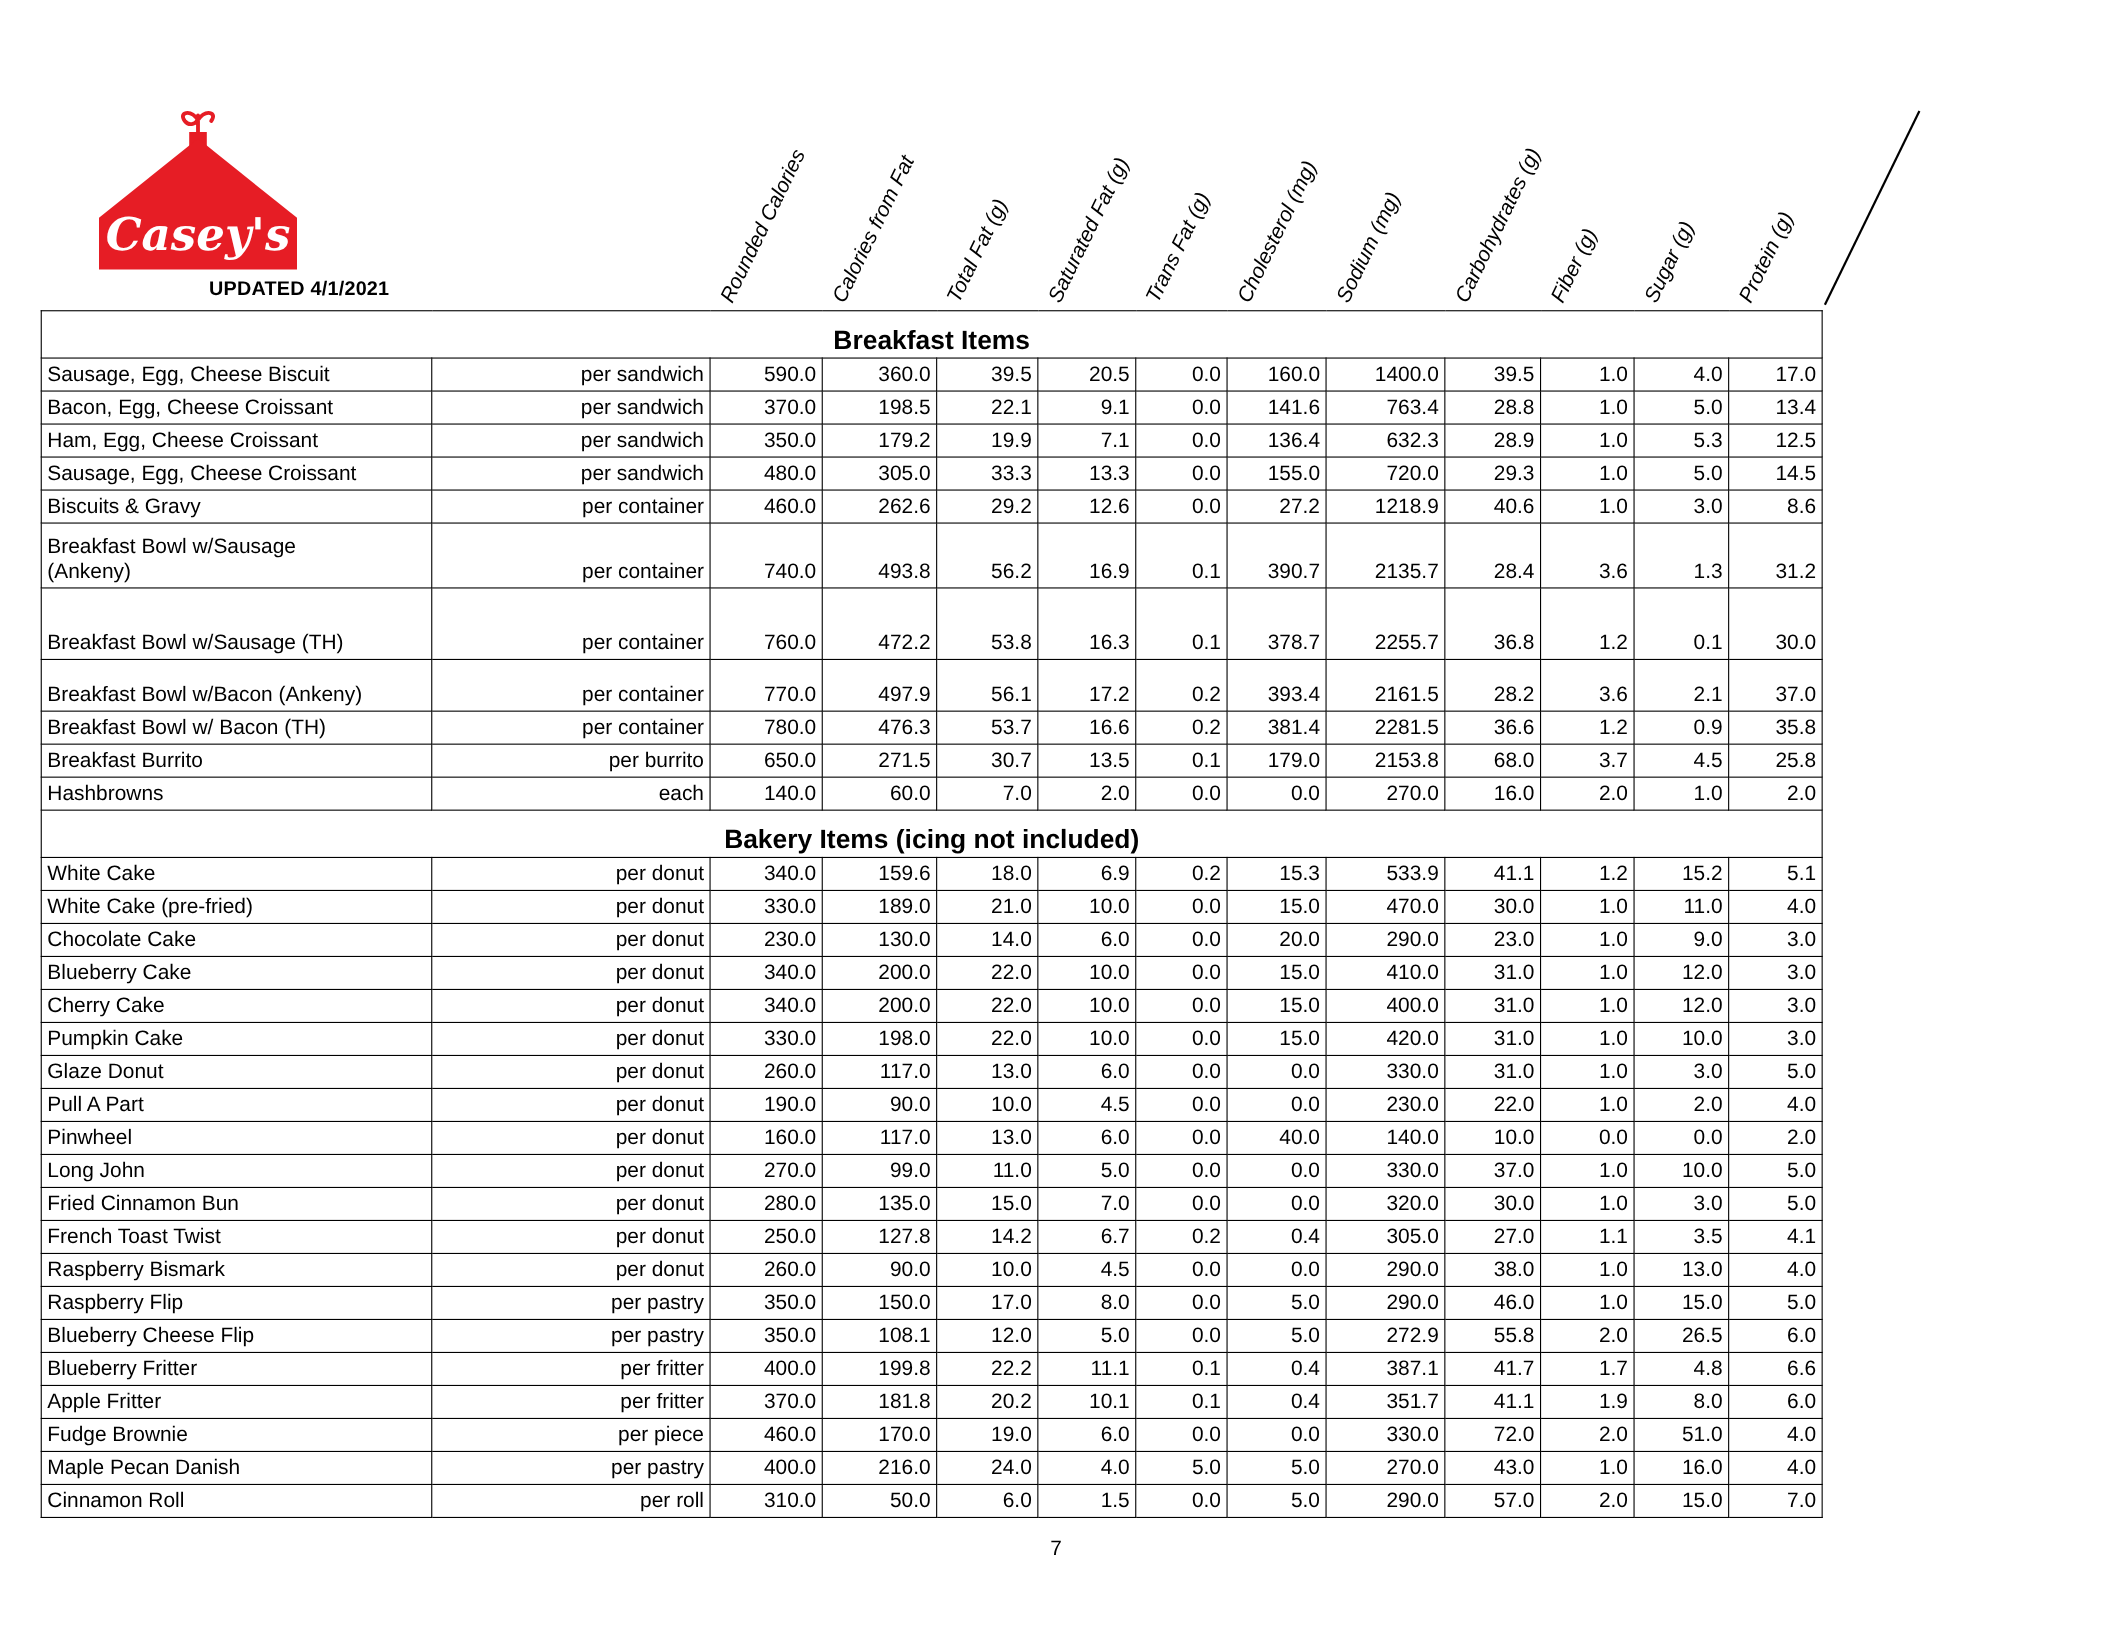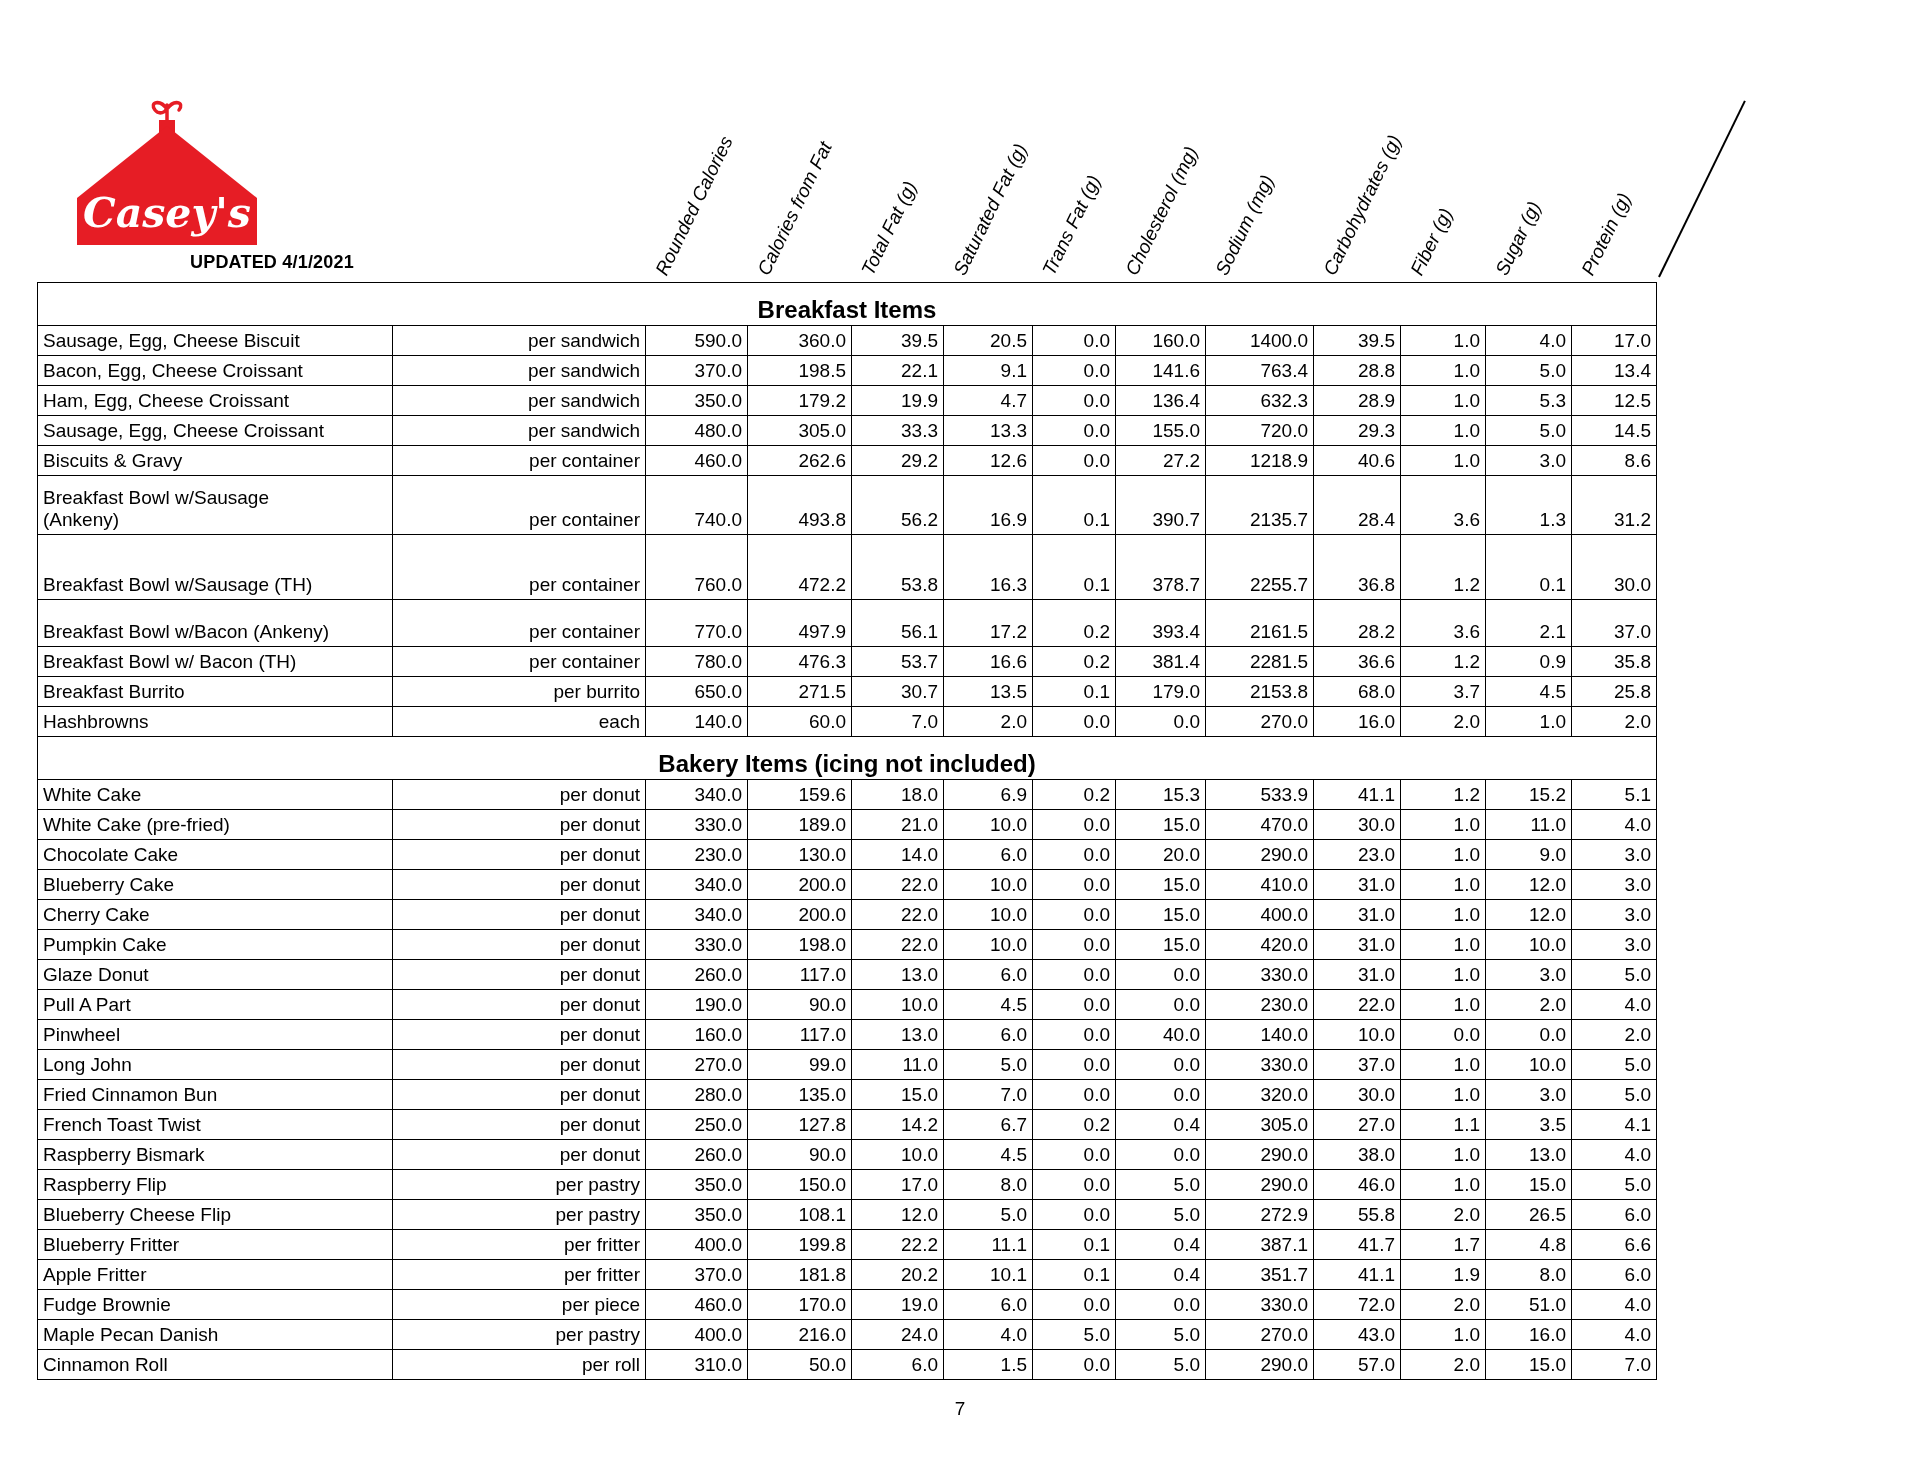--- a/index.html
+++ b/index.html
@@ -4,21 +4,21 @@
 <style>
   * { margin:0; padding:0; box-sizing:border-box; }
   html,body { background:#ffffff; }
   body {
     width:1920px; height:1484px; position:relative; overflow:hidden;
     font-family:"Liberation Sans", sans-serif; color:#000;
   }
   .page { position:absolute; inset:0; background:#fff; }
 
   
-  .logo { position:absolute; left:73px; top:96px; width:188px; height:152px; }
+  .logo { position:absolute; left:86px; top:96px; width:188px; height:152px; }
 
   .updated {
     position:absolute; left:190px; top:252px;
     font-size:18px; font-weight:bold; letter-spacing:0.2px;
   }
 
   
   .col-headers {
     position:absolute; left:37px; top:57px; width:1700px; height:225px;
     pointer-events:none;
@@ -143,21 +143,21 @@
           <td class="val">1.0</td>
           <td class="val">5.0</td>
           <td class="val">13.4</td>
         </tr>
         <tr class="item-row">
           <td class="name">Ham, Egg, Cheese Croissant</td>
           <td class="serving">per sandwich</td>
           <td class="val">350.0</td>
           <td class="val">179.2</td>
           <td class="val">19.9</td>
-          <td class="val">4.7</td>
+          <td class="val">7.1</td>
           <td class="val">0.0</td>
           <td class="val">136.4</td>
           <td class="val">632.3</td>
           <td class="val">28.9</td>
           <td class="val">1.0</td>
           <td class="val">5.3</td>
           <td class="val">12.5</td>
         </tr>
         <tr class="item-row">
           <td class="name">Sausage, Egg, Cheese Croissant</td>

